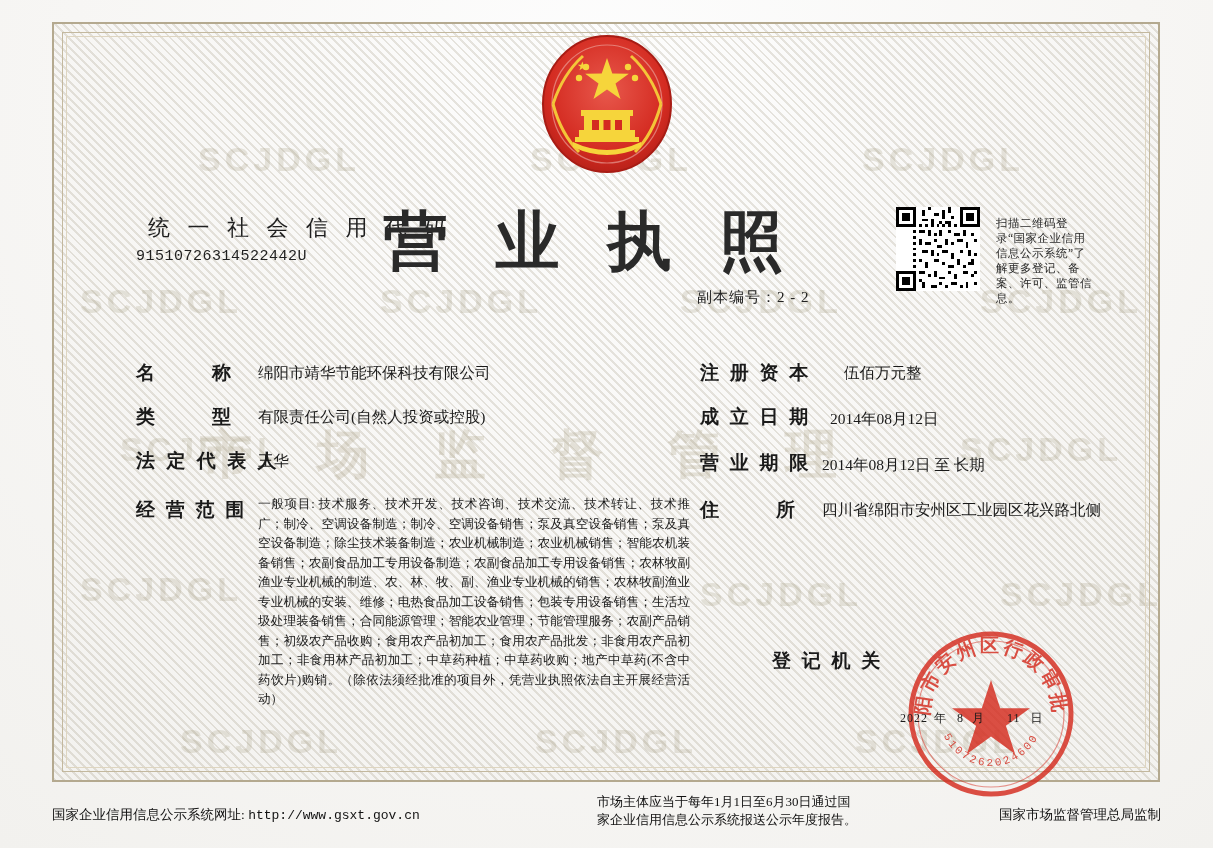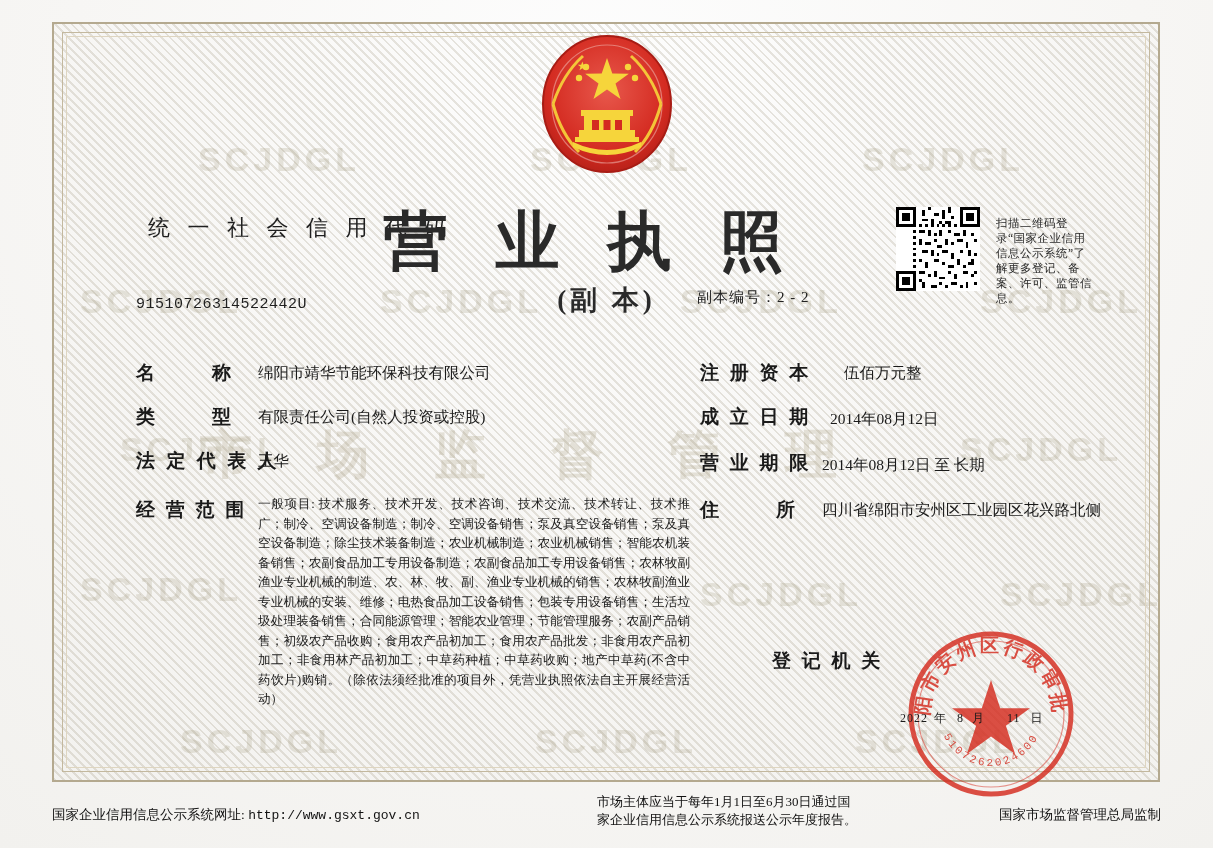--- a/index.html
+++ b/index.html
@@ -78,21 +78,21 @@
     font-size:15px;color:#222;letter-spacing:1px;
   }
   
   .code-label{
     position:absolute;left:148px;top:213px;
     font-size:22px;letter-spacing:6px;color:#1f1f1f;
   }
   .code-value{
     position:absolute;left:136px;top:248px;
     font-family:"Liberation Mono","DejaVu Sans Mono",monospace;
-    font-size:15px;letter-spacing:.5px;color:#1f1f1f;margin-top:48px;
+    font-size:15px;letter-spacing:.5px;color:#1f1f1f;
   }
   
   .qr{
     position:absolute;left:896px;top:207px;width:84px;height:84px;
     background:#fff;
   }
   .qr-note{
     position:absolute;left:996px;top:216px;width:100px;
     font-size:11.5px;line-height:15px;color:#2a2a2a;
     letter-spacing:.5px;
@@ -199,21 +199,20 @@
       <path d="M124,70 Q114,40 94,22" stroke="#f6d53b" stroke-width="3" fill="none" opacity=".9"></path>
       <path d="M16,70 Q24,100 42,118" stroke="#f6d53b" stroke-width="3" fill="none" opacity=".9"></path>
       <path d="M124,70 Q116,100 98,118" stroke="#f6d53b" stroke-width="3" fill="none" opacity=".9"></path>
     </svg>
   </div>
 
   <div class="code-label">统 一 社 会 信 用 代 码</div>
   <div class="code-value">91510726314522442U</div>
 
   <div class="title">营 业 执 照</div>
-  <div class="subtitle">(副 本)</div>
   <div class="copy-no">副本编号：2 - 2</div>
 
   <div class="qr">
     <svg viewBox="0 0 29 29" width="84" height="84" shape-rendering="crispEdges">
       <rect width="29" height="29" fill="#ffffff"></rect>
       <g fill="#000000">
 
         <rect x="0" y="0" width="7" height="1"></rect>
           <rect x="0" y="6" width="7" height="1"></rect>
         <rect x="0" y="0" width="1" height="7"></rect>

